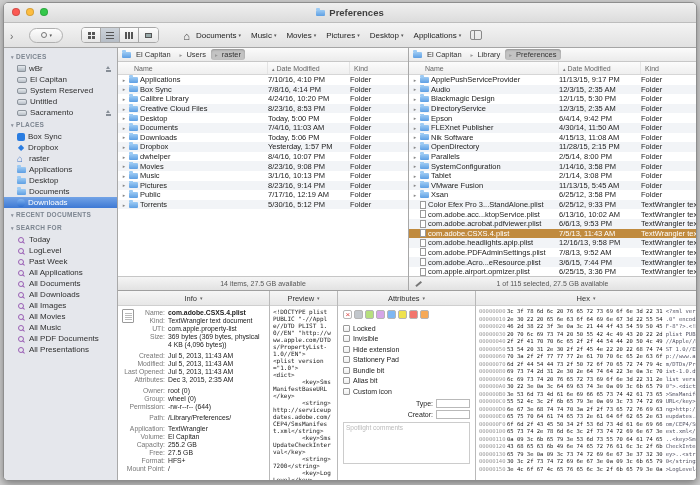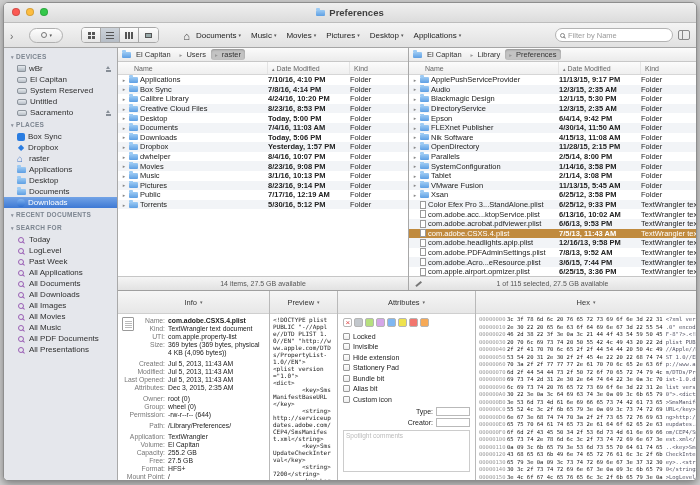--- a/index.html
+++ b/index.html
@@ -127,37 +127,37 @@
              overflow:hidden; white-space:nowrap; }
   .disc { width:6px; flex:none; text-align:center; color:#888; font-size:5px; }
   .frow.folder .disc::before { content:"▸"; }
   .frow.sel .disc::before { color:#fff; }
   .fic { flex:none; }
   .fic.folder { width:9px; height:6px; border-radius:1px; position:relative;
                 background:linear-gradient(#9dcbf4,#5e9fe3); }
   .fic.folder::before { content:""; position:absolute; top:-2px; left:0; width:4px; height:2px;
                         border-radius:1px 1px 0 0; background:#9dcbf4; }
   .fic.file { width:6px; height:8px; background:#fff; border:1px solid #9a9a9a; }
-  .fc-date { width:82px; flex:none; overflow:hidden; white-space:nowrap;font-weight:bold; }
+  .fc-date { width:82px; flex:none; overflow:hidden; white-space:nowrap; }
   .fc-kind { flex:1; overflow:hidden; white-space:nowrap; }
 
   .statusbar { height:14px; flex:none; background:linear-gradient(#f5f5f5,#e2e2e2);
                border-top:1px solid #c6c6c6; display:flex; align-items:center; justify-content:center;
                font-size:7px; color:#555; position:relative; }
   .sb-action { position:absolute; left:6px; top:6px; width:7px; height:1.5px; background:#777;
                transform:rotate(-40deg); }
 
   
   .modules { flex:1; display:flex; border-top:1px solid #9f9f9f; min-height:0; background:#fff; }
   .mod { border-right:1px solid #b9b9b9; display:flex; flex-direction:column; overflow:hidden; background:#fff; }
   .mod.info { width:152px; flex:none; }
   .mod.preview { width:68px; flex:none; }
   .mod.attrs { width:138px; flex:none; }
   .mod.hex { flex:1; border-right:none;justify-content:space-between; }
-  .mod-head { height:23px; flex:none; background:linear-gradient(#f6f6f6,#e7e7e7);
+  .mod-head { height:15px; flex:none; background:linear-gradient(#f6f6f6,#e7e7e7);
               border-bottom:1px solid #cfcfcf; display:flex; align-items:center; justify-content:center;
               gap:3px; font-size:7.5px; color:#333; }
   .mod-head::after { content:"▾"; font-size:5px; color:#666; }
 
   .inf { flex:1; position:relative; padding:3px 4px 0 4px; font-size:6.8px; line-height:8px;
          color:#222; overflow:hidden; }
   .inf-icon { position:absolute; left:4px; top:3px; width:12px; height:14px; background:#fff;
               border:1px solid #9a9a9a; border-radius:1px; }
   .inf-icon::before { content:""; position:absolute; left:2px; top:3px; width:7px; height:1px;
                       background:#bbb; box-shadow:0 2px #bbb, 0 4px #bbb, 0 6px #bbb; }
@@ -245,24 +245,20 @@
       </span>
 
       <span class="tb-drop">
         <span>Desktop</span>
       </span>
 
       <span class="tb-drop">
         <span>Applications</span>
       </span>
 
-    <span class="tb-search">
-      <span class="mag"></span>
-      <input type="text" placeholder="Filter by Name" style="">
-    </span>
     <span class="tb-side"></span>
   </div>
 
   <div class="main">
 
     <div class="sidebar">
 
         <div class="sbe header">
           <span class="disc"></span>
 

